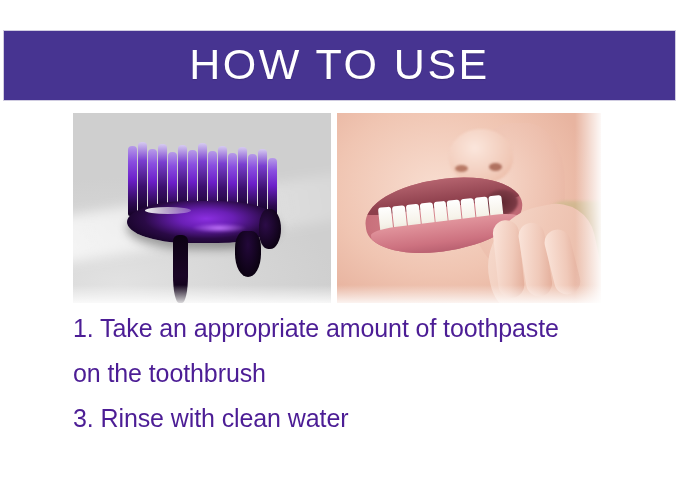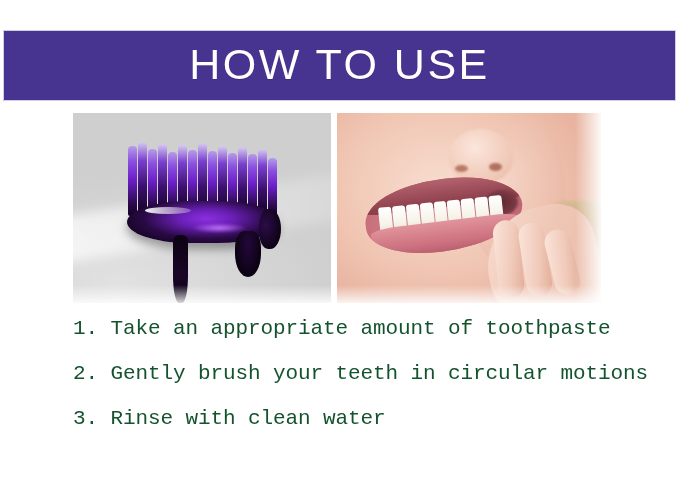--- a/index.html
+++ b/index.html
@@ -311,23 +311,23 @@
   }
 
   
   .instructions {
     position: absolute;
     left: 73px;
     top: 306px;
     width: 560px;
   }
   .instruction-line {
-    color: #14532d;
-    font-family: Liberation Mono, monospace;
-    font-size: 21px;
+    color: #4c1d95;
+    font-family: Liberation Sans, sans-serif;
+    font-size: 25px;
     font-weight: 400;
     line-height: 45px;
     white-space: nowrap;
     letter-spacing: -0.1px;
   }
 </style>
 </head>
 <body>
 
 <div class="page">
@@ -403,17 +403,17 @@
       </div>
 
       <div class="photo-edge-fade"></div>
       <div class="photo-edge-fade-bottom"></div>
     </div>
 
   </div>
 
   <div class="instructions">
     <div class="instruction-line">1. Take an appropriate amount of toothpaste</div>
-    <div class="instruction-line">2. Gently brush your teeth in circular motions</div>
+    <div class="instruction-line">on the toothbrush</div>
     <div class="instruction-line">3. Rinse with clean water</div>
   </div>
 
 </div>
 
 </body></html>

